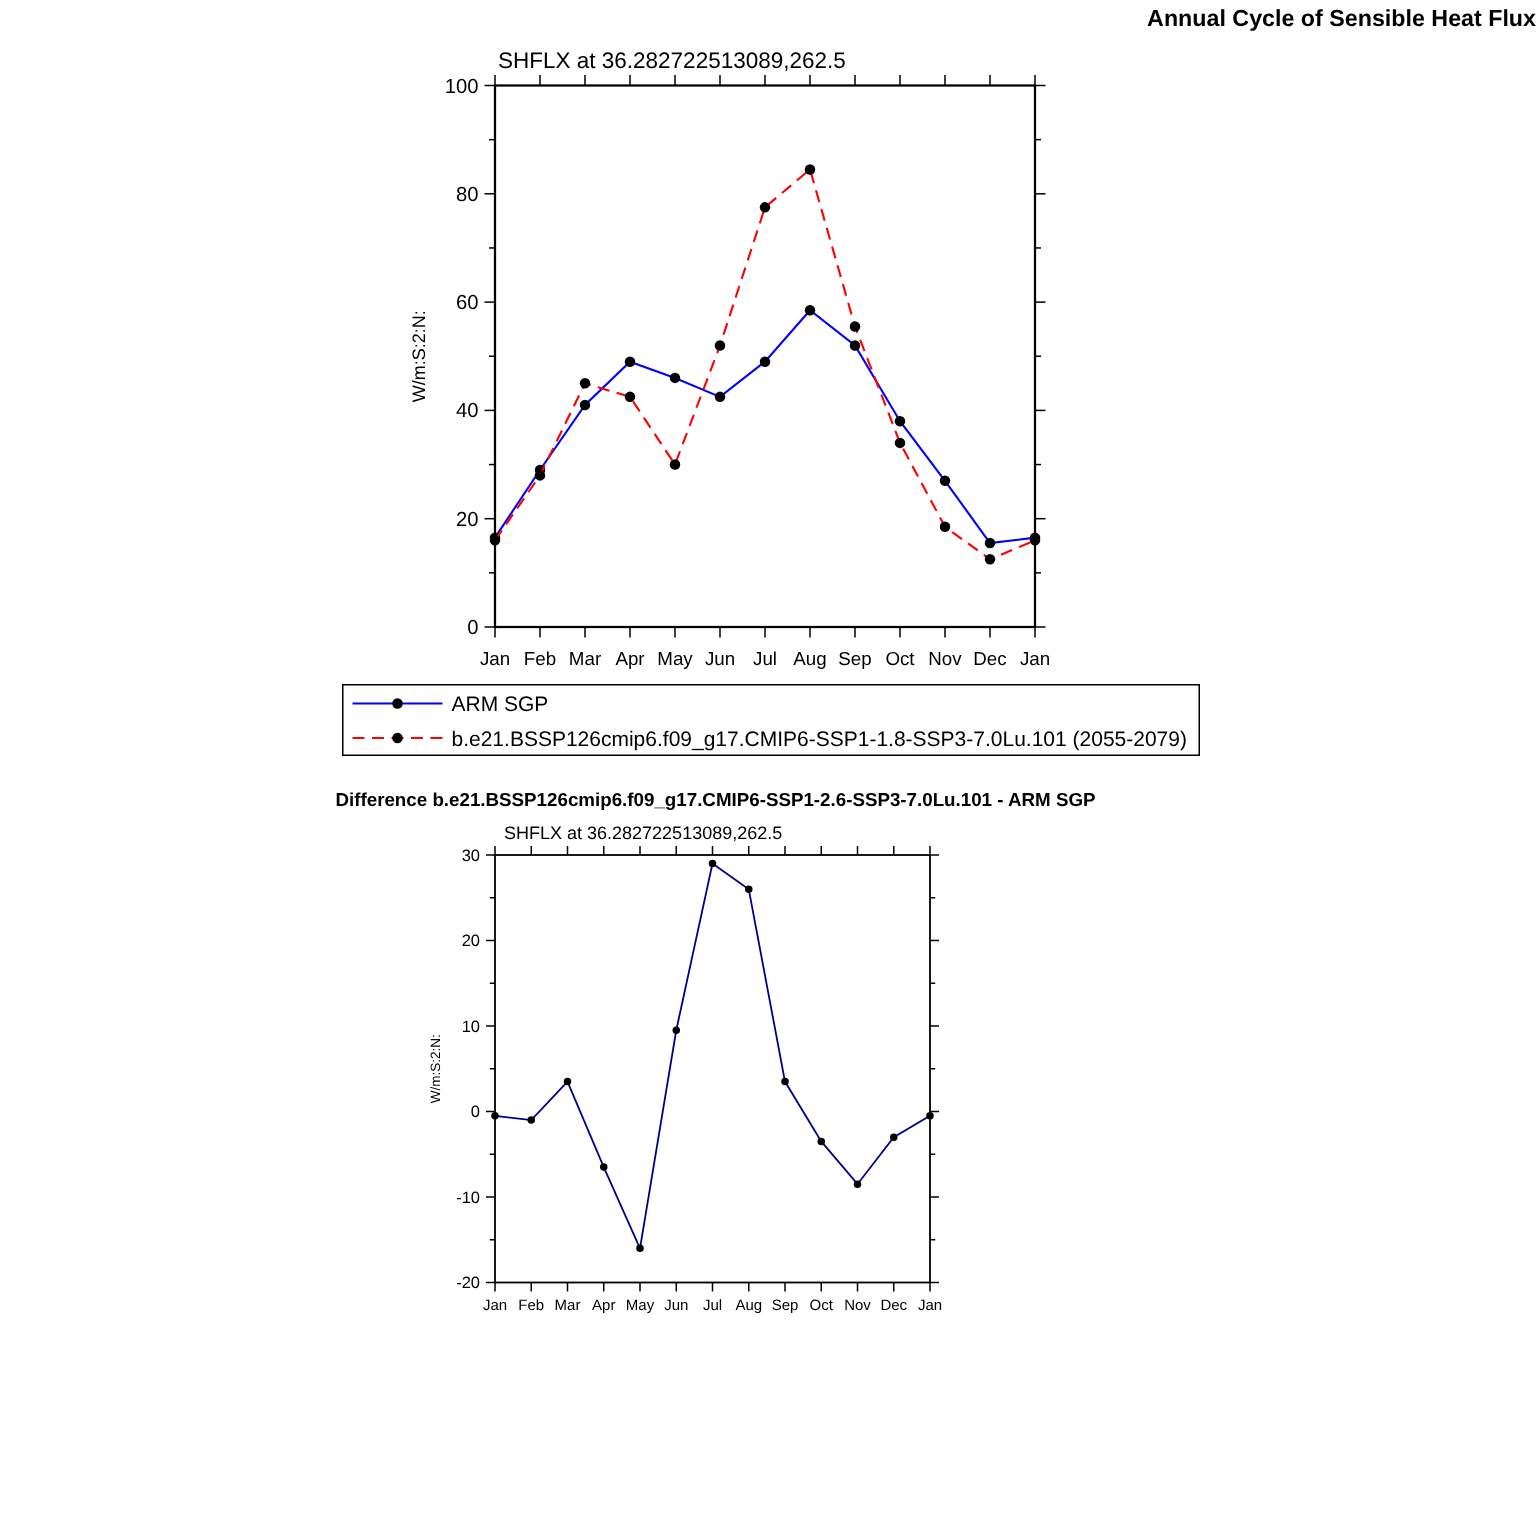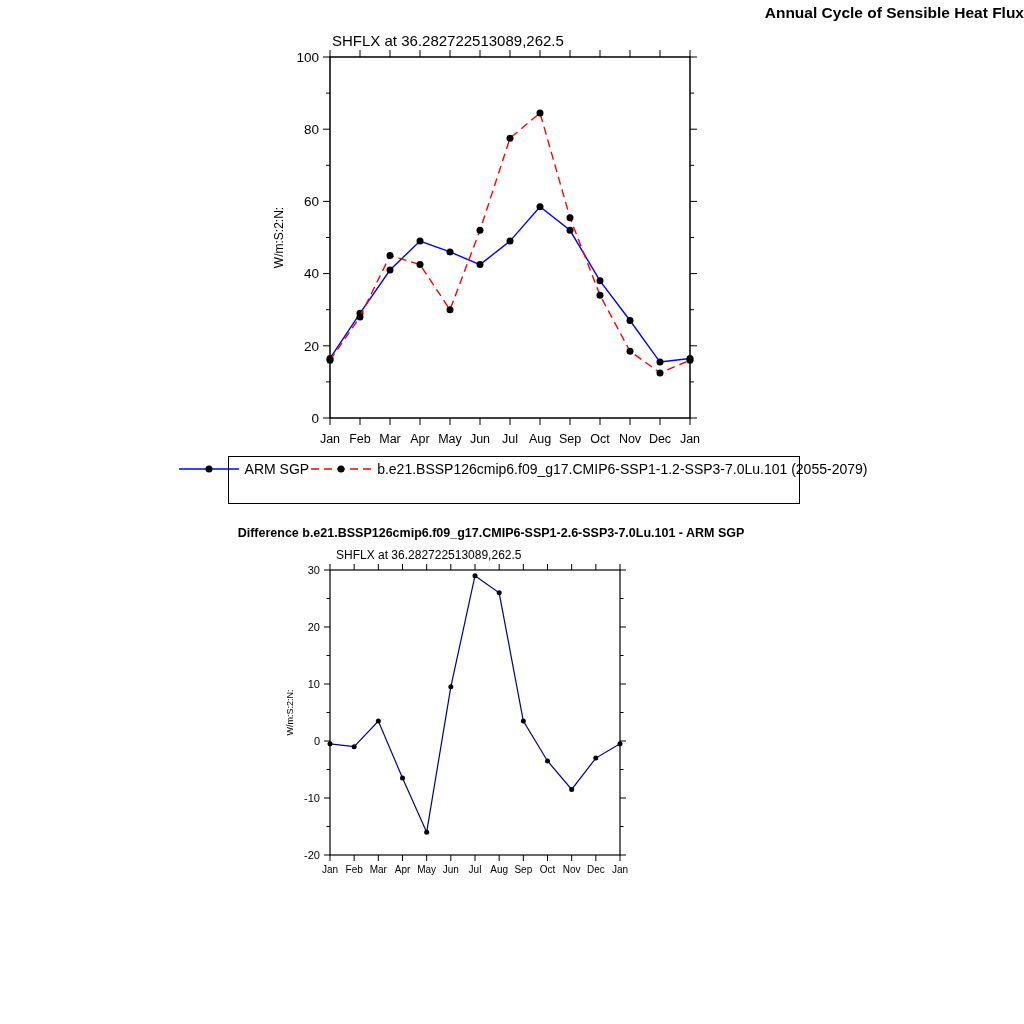--- a/index.html
+++ b/index.html
@@ -1,24 +1,24 @@
 <!DOCTYPE html>
 <html><head>
 <meta charset="utf-8">
 <style>
   html,body{margin:0;padding:0;background:#ffffff;}
   body{width:1024px;height:1024px;position:relative;font-family:"Liberation Sans",sans-serif;color:#000;}
   .abs{position:absolute;}
   .chart-title1{top:4px;left:0;width:1024px;text-align:right;font-size:15.5px;font-weight:bold;}
   .chart-sub1{top:32px;left:332px;font-size:15px;}
-  .chart-title2{top:526px;left:16px;width:950px;text-align:center;font-size:12.5px;font-weight:bold;}
+  .chart-title2{top:526px;left:2px;width:950px;text-align:center;font-size:12.5px;font-weight:bold;}
   .chart-sub2{top:548px;left:336px;font-size:12px;}
   #plot-svg{top:0;left:0;}
   svg text{font-family:"Liberation Sans",sans-serif;fill:#000;}
-  .legend-box{top:456px;left:228px;width:572px;height:48px;border:1px solid #000;display:flex;flex-direction:row;justify-content:center;box-sizing:border-box;padding-left:16px;}
+  .legend-box{top:456px;left:228px;width:572px;height:48px;border:1px solid #000;display:flex;flex-direction:column;justify-content:center;box-sizing:border-box;padding-left:4px;}
   .legend-row{display:flex;align-items:center;height:24px;}
   .legend-row span{font-size:14px;margin-left:4px;white-space:nowrap;}
 </style>
 </head>
 <body>
 
 <div class="abs chart-title1">Annual Cycle of Sensible Heat Flux</div>
 <div class="abs chart-sub1">SHFLX at 36.282722513089,262.5</div>
 
 <svg id="plot-svg" class="abs" width="1024" height="1024">
@@ -214,18 +214,18 @@
         <line x1="2" y1="6" x2="62" y2="6" stroke="#0000ff" stroke-width="1.4"></line>
         <circle cx="32" cy="6" r="3.5" fill="#000"></circle>
       </svg>
       <span>ARM SGP</span>
     </div>
     <div class="legend-row">
       <svg width="64" height="12">
         <line x1="2" y1="6" x2="62" y2="6" stroke="#ff0000" stroke-width="1.4" stroke-dasharray="8,5"></line>
         <circle cx="32" cy="6" r="3.5" fill="#000"></circle>
       </svg>
-      <span>b.e21.BSSP126cmip6.f09_g17.CMIP6-SSP1-1.2-SSP3-7.0Lu.101 (2055-2079)</span>
+      <span>b.e21.BSSP126cmip6.f09_g17.CMIP6-SSP1-1.8-SSP3-7.0Lu.101 (2055-2079)</span>
     </div>
   </div>
 
 <div class="abs chart-title2">Difference b.e21.BSSP126cmip6.f09_g17.CMIP6-SSP1-2.6-SSP3-7.0Lu.101 - ARM SGP</div>
 <div class="abs chart-sub2">SHFLX at 36.282722513089,262.5</div>
 
 </body></html>

